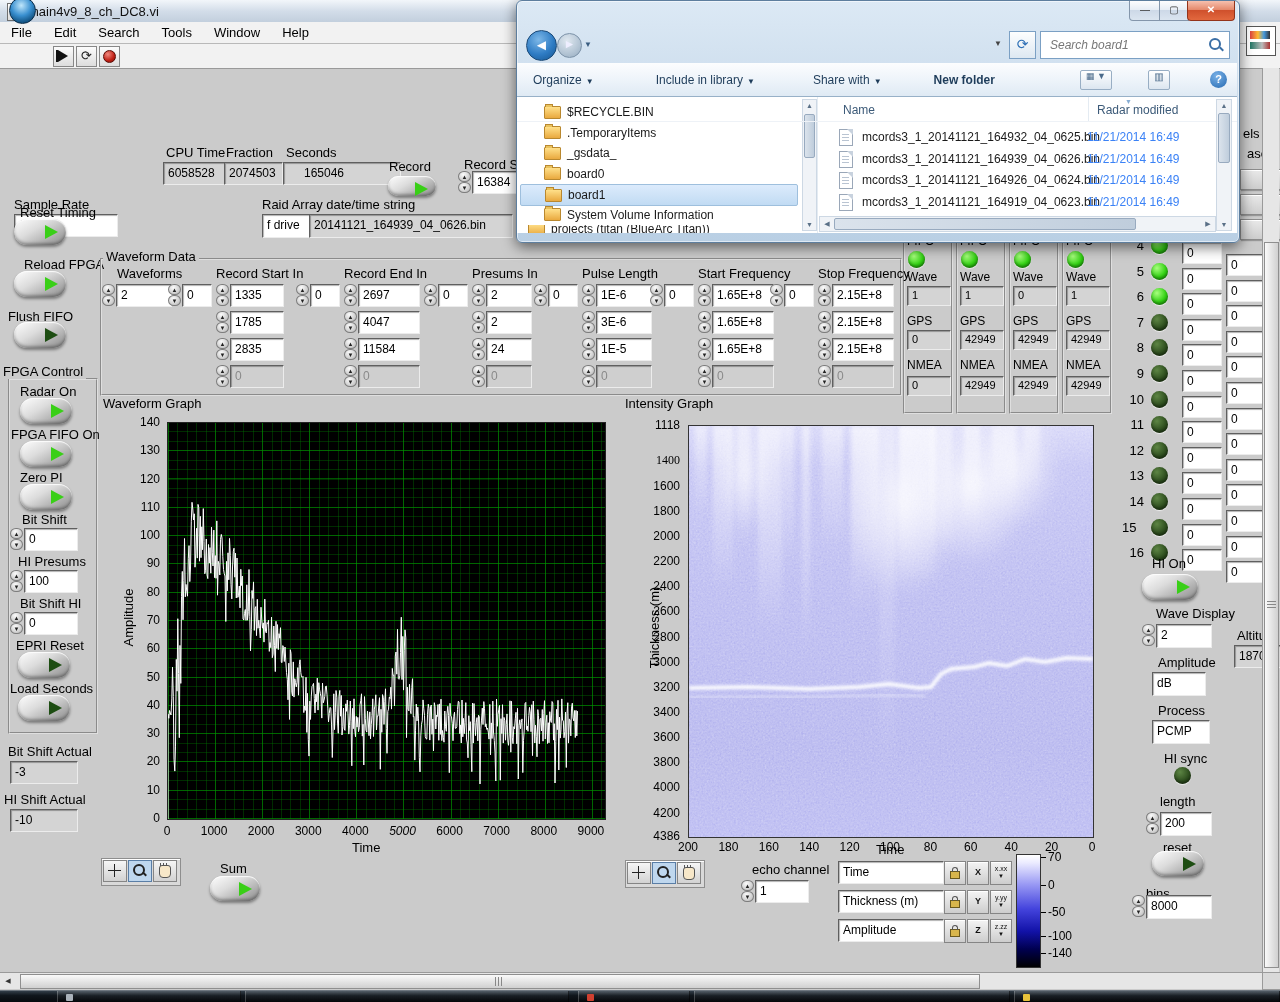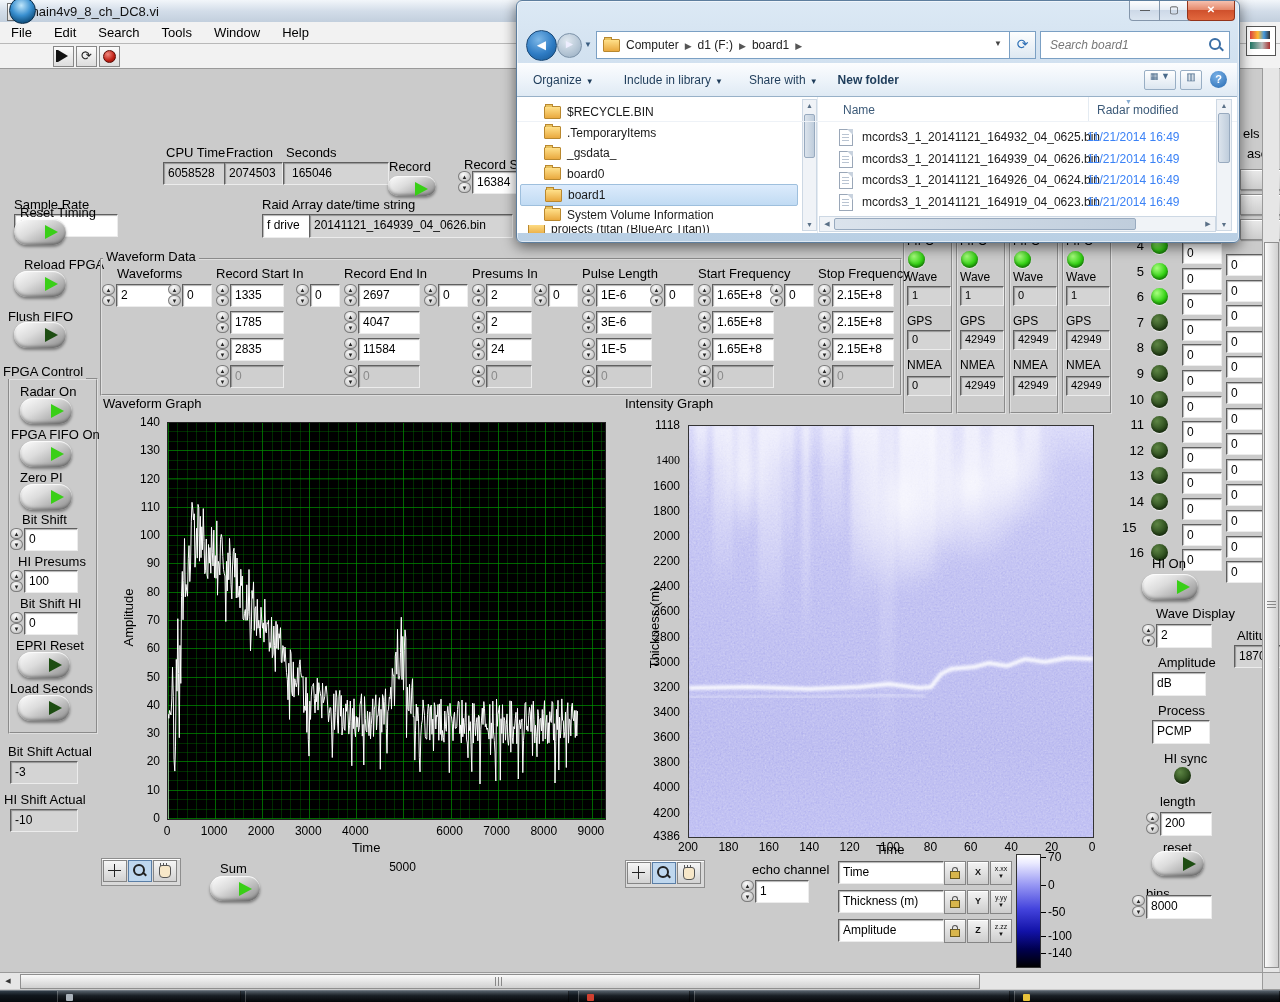--- a/index.html
+++ b/index.html
@@ -94,21 +94,21 @@
     font-size:12px;color:#222;display:flex;align-items:center;}
   .crumb-sep{color:#555;font-size:9px;padding:0 6px;}
   #crumb-dd{position:absolute;left:994px;top:39px;font-size:8px;color:#444;}
   #nav-refresh{position:absolute;left:1009px;top:31px;width:25px;height:26px;background:linear-gradient(#fdfefe,#dde8f2);
     border:1px solid #7ba0c4;color:#2d6fb5;font-size:14px;text-align:center;line-height:24px;}
   #searchbox{position:absolute;left:1040px;top:31px;width:188px;height:26px;background:#fff;border:1px solid #7ba0c4;}
   #searchbox span{position:absolute;left:9px;top:6px;font-size:12px;font-style:italic;color:#777;}
   .mag{position:absolute;right:8px;top:6px;width:8px;height:8px;border:2px solid #3a6ea5;border-radius:50%;}
   .mag::after{content:"";position:absolute;left:8px;top:8px;width:5px;height:2px;background:#3a6ea5;transform:rotate(45deg);}
   #cmdbar{position:absolute;left:517px;top:63px;width:720px;height:33px;
-    background:linear-gradient(#fcfdfe,#eef4fa 50%,#dfeaf4);border-bottom:1px solid #c8d8e8;display:flex;align-items:center;}
+    background:linear-gradient(#fcfdfe,#eef4fa 50%,#dfeaf4);border-bottom:1px solid #c8d8e8;display:flex;align-items:center;gap:32px;}
   .cmditem{font-size:12px;color:#1e3c5a;white-space:nowrap;}
   .cmddd{font-size:8px;color:#1e3c5a;padding:0 0 0 4px;}
   #content{position:absolute;left:517px;top:96px;width:720px;height:136px;background:#fff;border-top:1px solid #98b1c8;}
   .tree-item{position:absolute;left:3px;height:20px;display:flex;align-items:center;font-size:12px;color:#1a1a1a;white-space:nowrap;}
   .tree-item.sel{background:linear-gradient(#dcebfc,#c1dbf3);border:1px solid #9ebfdd;border-radius:2px;}
   .folder{width:15px;height:11px;background:linear-gradient(#ffe08a,#e9a93f);border:1px solid #b9882f;border-radius:1px;position:relative;margin:0 6px 0 24px;flex:none;}
   .folder::before{content:"";position:absolute;left:0;top:-3px;width:6px;height:2px;background:#e9c35f;border:1px solid #b9882f;border-bottom:none;}
   .doc{position:absolute;width:12px;height:15px;background:#fff;border:1px solid #9aa7b8;}
   .doc::before{content:"";position:absolute;right:-1px;top:-1px;border:3px solid #c8d2de;border-left-color:transparent;border-bottom-color:transparent;}
   .doc::after{content:"";position:absolute;left:2px;top:4px;width:7px;height:7px;background:repeating-linear-gradient(180deg,#b9c4d2 0 1px,transparent 1px 3px);}
@@ -173,21 +173,21 @@
   <div id="vi-icon">
       <i></i>
       <b></b>
     </div>
 
   <div class="lbl" style="left:166px;top:145px">CPU Time</div>
   <div class="disp" style="left:163px;top:162px;width:83px;height:18px">6058528</div>
   <div class="lbl" style="left:226px;top:145px">Fraction</div>
   <div class="disp" style="left:224px;top:162px;width:53px;height:18px">2074503</div>
   <div class="lbl" style="left:286px;top:145px">Seconds</div>
-  <div class="disp" style="left:283px;top:162px;width:96px;height:18px;padding-left:8px">165046</div>
+  <div class="disp" style="left:283px;top:162px;width:96px;height:18px;padding-left:20px">165046</div>
   <div class="lbl" style="left:389px;top:159px">Record</div>
   <div class="pill" style="left:388px;top:176px;width:48px;height:20px"></div>
   <div class="lbl" style="left:464px;top:157px;width:52px;overflow:hidden">Record S</div>
   <div class="spin" style="left:458px;top:171px"></div>
   <div class="in" style="left:472px;top:171px;width:42px;height:18px">16384</div>
   <div class="lbl" style="left:14px;top:197px">Sample Rate</div>
   <div class="in" style="left:14px;top:214px;width:98px;height:18px">1.5E+8</div>
   <div class="lbl" style="left:262px;top:197px">Raid Array date/time string</div>
   <div class="in" style="left:262px;top:214px;width:42px;height:19px">f drive</div>
   <div class="disp" style="left:309px;top:214px;width:198px;height:19px">20141121_164939_04_0626.bin</div>
@@ -256,21 +256,21 @@
       <div class="ytick" style="left: 126px; top: 754.48px;">20</div>
       <div class="ytick" style="left: 126px; top: 782.77px;">10</div>
       <div class="ytick" style="left: 126px; top: 811.06px;">0</div>
     </div>
     <div id="wf-xticks">
       <div class="xtick" style="left: 145px; top: 824px;">0</div>
       <div class="xtick" style="left: 192.1px; top: 824px;">1000</div>
       <div class="xtick" style="left: 239.2px; top: 824px;">2000</div>
       <div class="xtick" style="left: 286.3px; top: 824px;">3000</div>
       <div class="xtick" style="left: 333.4px; top: 824px;">4000</div>
-      <div class="xtick" style="left: 380.5px; top: 860px;">5000</div>
+      <div class="xtick" style="left: 380.5px; top: 824px; font-style: italic;">5000</div>
       <div class="xtick" style="left: 427.6px; top: 824px;">6000</div>
       <div class="xtick" style="left: 474.7px; top: 824px;">7000</div>
       <div class="xtick" style="left: 521.8px; top: 824px;">8000</div>
       <div class="xtick" style="left: 568.9px; top: 824px;">9000</div>
     </div>
   <div class="axlbl" style="left:352px;top:840px">Time</div>
   <div class="palette" style="left:101px;top:858px;width:76px">
     <div class="pbtn cross"></div>
     <div class="pbtn sel lens"></div>
     <div class="pbtn hand"></div>
@@ -501,24 +501,20 @@
   <div class="abs" style="left:1262px;top:972px;width:18px;height:16px;background:#d9d9d9;border:1px solid #9a9a9a"></div>
 
   <div id="explorer">
     <div class="capbtn" id="cap-min" style="left:612px;width:30px">—</div>
     <div class="capbtn" style="left:642px;width:28px">▢</div>
     <div class="capbtn" id="cap-close" style="left:670px;width:46px">✕</div>
   </div>
   <div id="nav-back" class="abs" style="z-index:51">◄</div>
   <div id="nav-fwd" class="abs" style="z-index:51">►</div>
   <div id="nav-chev" class="abs" style="z-index:51">▼</div>
-  <div id="crumb" class="abs" style="z-index:51">
-    <div class="folder" style="margin-left:6px"></div>
-    <span id="crumb-items"><span>Computer</span><span class="crumb-sep">▶</span><span>d1 (F:)</span><span class="crumb-sep">▶</span><span>board1</span><span class="crumb-sep">▶</span></span>
-  </div>
   <div id="crumb-dd" class="abs" style="z-index:51">▼</div>
   <div id="nav-refresh" class="abs" style="z-index:51">⟳</div>
   <div id="searchbox" class="abs" style="z-index:51">
     <span>Search board1</span>
     <div class="mag"></div>
   </div>
   <div id="cmdbar" class="abs" style="z-index:51">
       <div class="cmditem" style="margin-left: 16px;">Organize<div class="cmddd" style="display: inline;">▼</div></div>
       <div class="cmditem" style="margin-left: 30px;">Include in library<div class="cmddd" style="display: inline;">▼</div></div>
       <div class="cmditem" style="margin-left: 26px;">Share with<div class="cmddd" style="display: inline;">▼</div></div>

